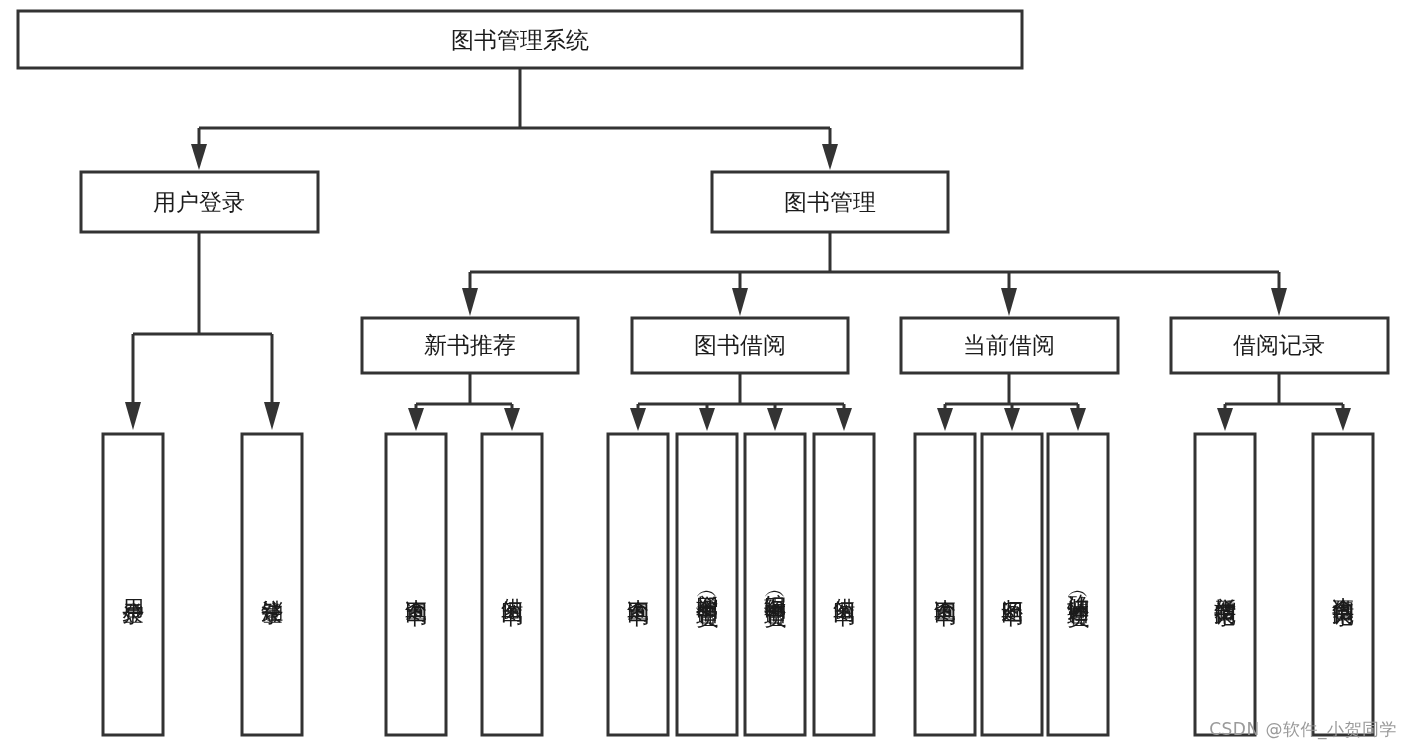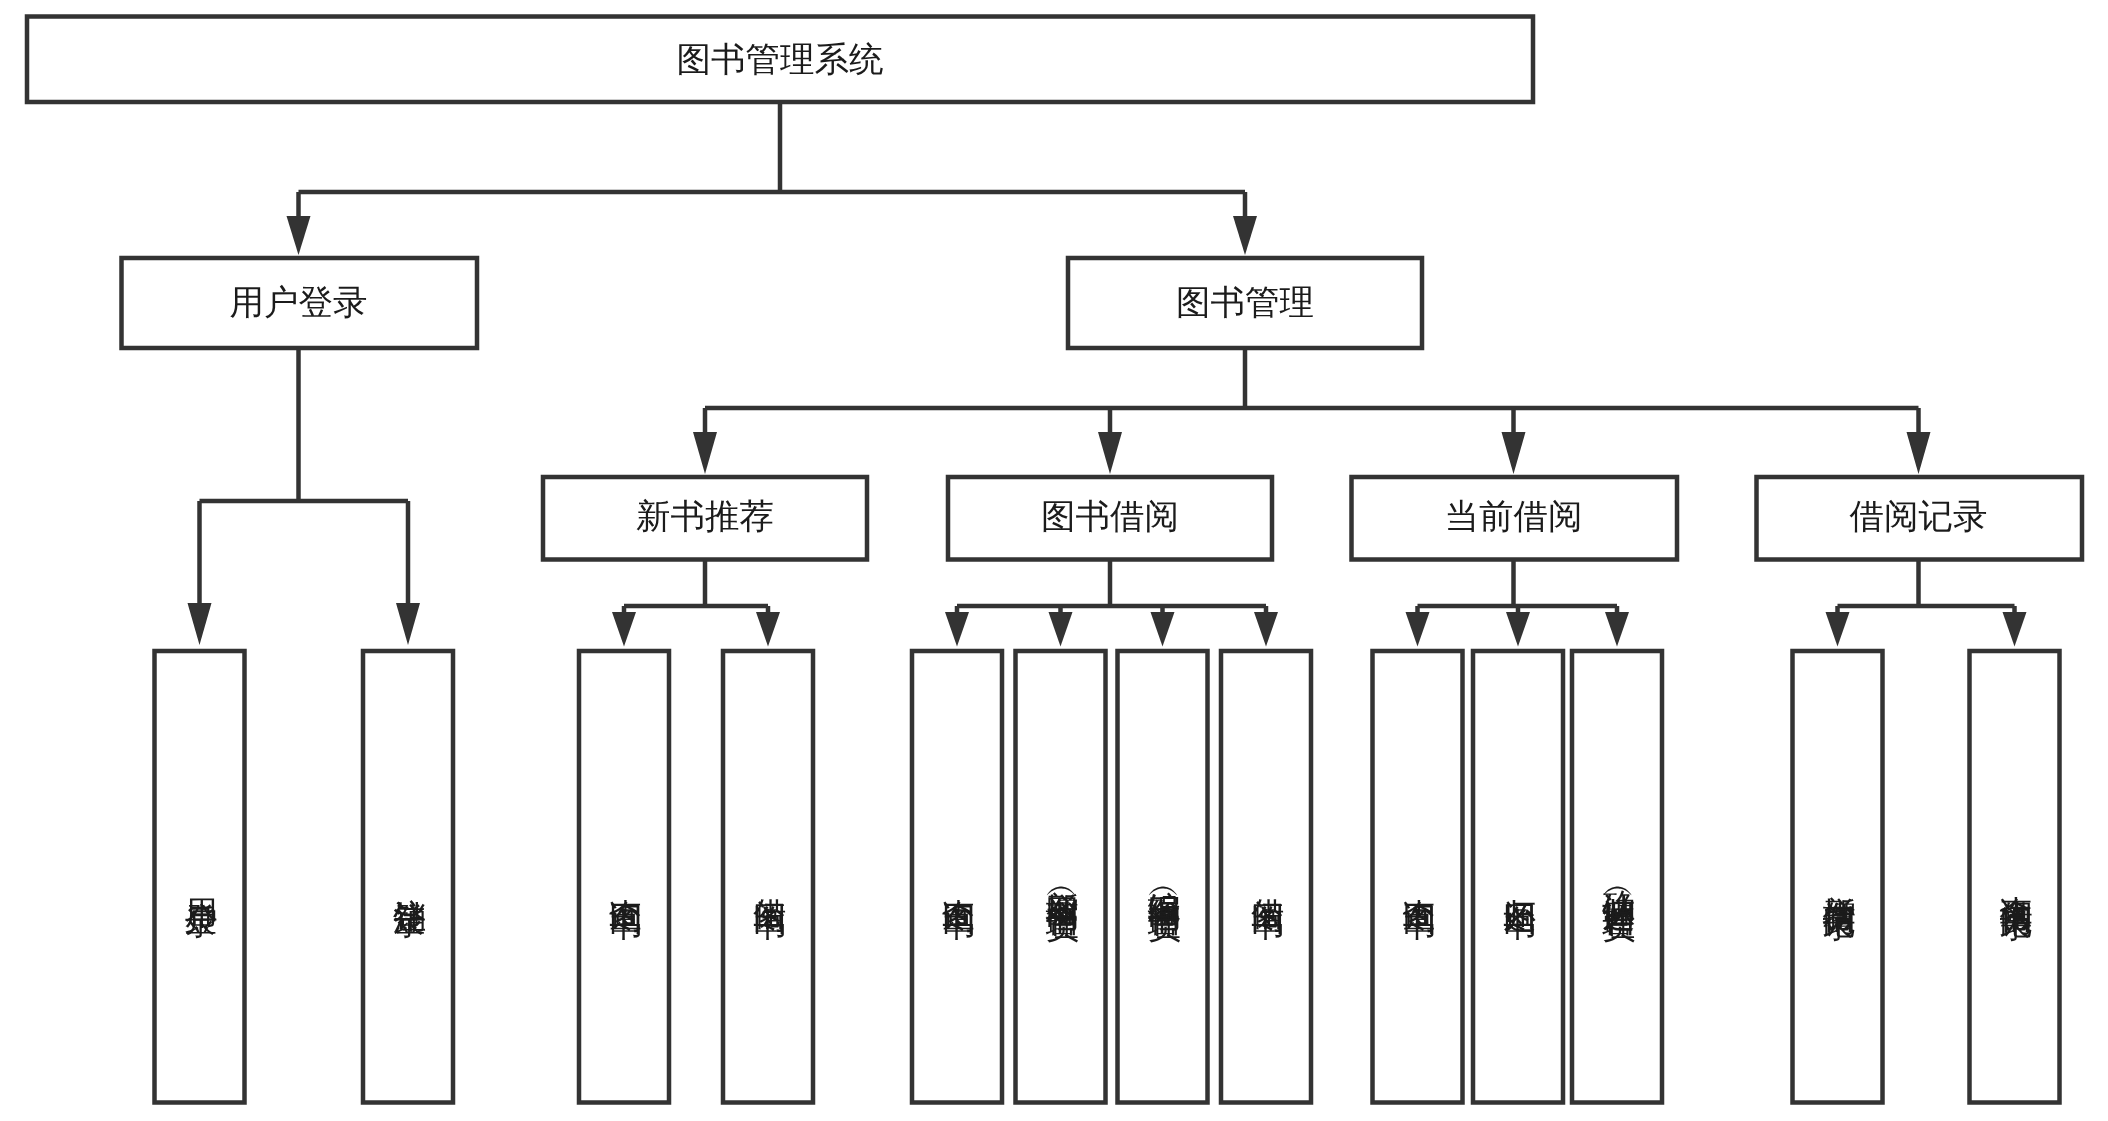--- a/index.html
+++ b/index.html
@@ -212,13 +212,14 @@
   <div class="leaf-label" style="left: 745px; top: 434px; width: 60px; height: 301px; display: flex; align-items: center; justify-content: center;">编辑图书（管理员）</div>
   <div class="leaf-label" style="left: 814px; top: 434px; width: 60px; height: 301px; display: flex; align-items: center; justify-content: center;">借阅图书</div>
 
   <div class="leaf-label" style="left: 915px; top: 434px; width: 60px; height: 301px; display: flex; align-items: center; justify-content: center;">查询图书</div>
   <div class="leaf-label" style="left: 982px; top: 434px; width: 60px; height: 301px; display: flex; align-items: center; justify-content: center;">归还图书</div>
   <div class="leaf-label" style="left: 1048px; top: 434px; width: 60px; height: 301px; display: flex; align-items: center; justify-content: center;">确认归还（管理员）</div>
 
   <div class="leaf-label" style="left: 1195px; top: 434px; width: 60px; height: 301px; display: flex; align-items: center; justify-content: center;">新增借阅记录</div>
   <div class="leaf-label" style="left: 1313px; top: 434px; width: 60px; height: 301px; display: flex; align-items: center; justify-content: center;">查询借阅记录</div>
 
+  <div class="watermark">CSDN @软件_小贺同学</div>
 </div>
 
 </body></html>

